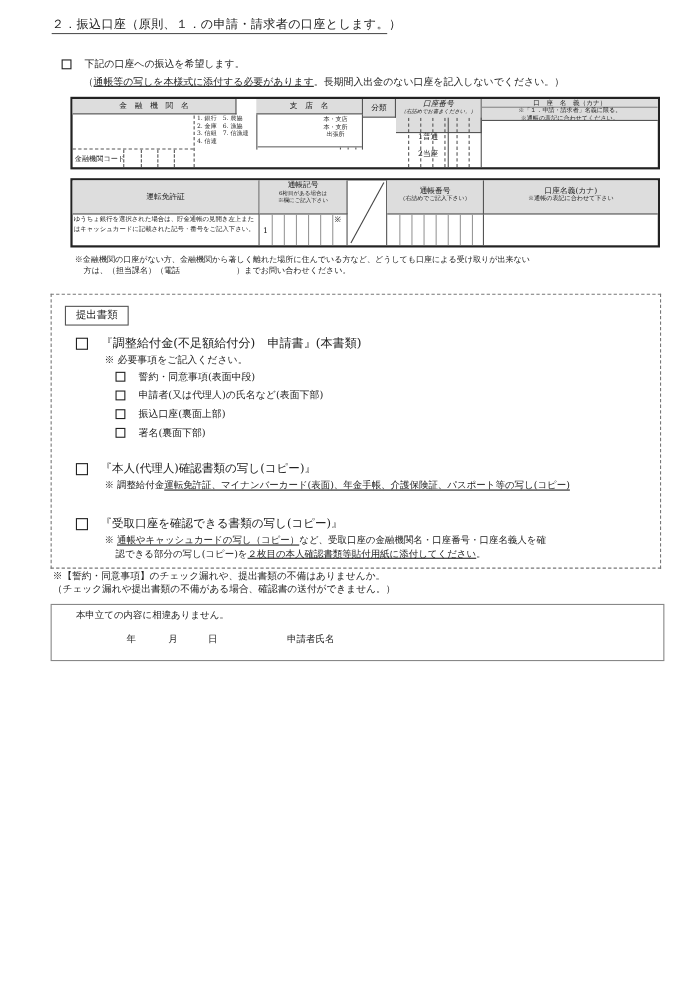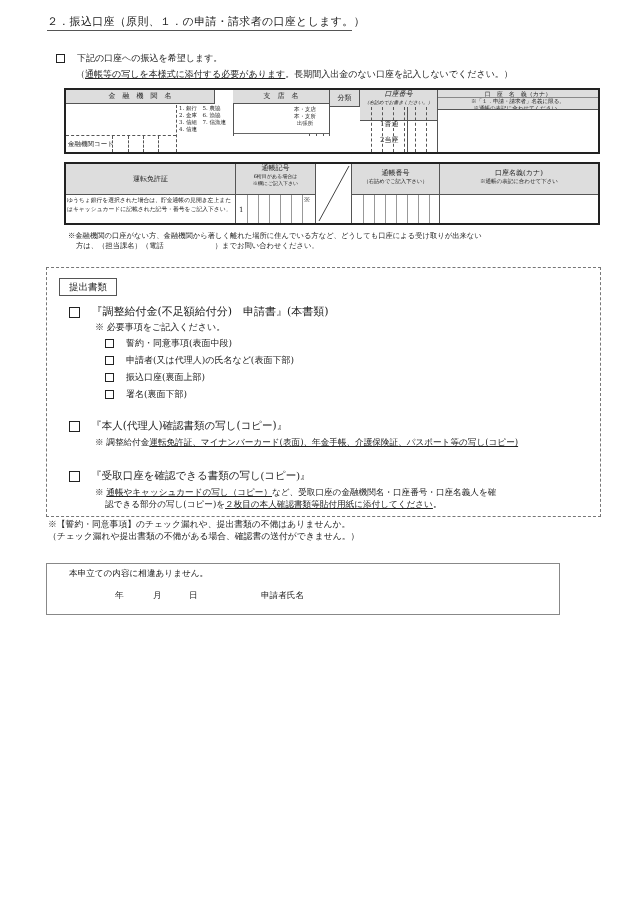--- a/index.html
+++ b/index.html
@@ -13,21 +13,21 @@
   .cb.small { width: 9px; height: 9px; border-width: 1px; }
   
   .tbl { position: absolute; border: 2px solid #222; background: #fff; }
   .cell { position: absolute; border-color: #555; border-style: solid; border-width: 0; overflow: hidden; }
   .hdr { background: #ddd; text-align: center; }
   .tiny { font-size: 5.5px; line-height: 7px; }
   .sm { font-size: 7px; line-height: 8.5px; }
   .dash-v { position: absolute; top: 0; bottom: 0; border-left: 1px dashed #555; }
   .solid-v { position: absolute; top: 0; bottom: 0; border-left: 1px solid #999; }
   .dashed-box { left: 46px; top: 267px; width: 555px; height: 250px; border: 1px dashed #777; }
-  .final-box { left: 46px; top: 563px; width: 514px; height: 52px; border: 1.3px solid #888; }
+  .final-box { left: 46px; top: 549px; width: 558px; height: 52px; border: 1.3px solid #888; }
 </style>
 </head>
 <body>
 
 <div class="abs section-title">２．振込口座（原則、１．の申請・請求者の口座とします。）</div>
 
 <div class="abs line" style="left:56px; top:52px;">
   <span class="cb small"></span>
   <span style="margin-left:9px;">下記の口座への振込を希望します。</span>
 </div>
@@ -165,21 +165,21 @@
   <div class="abs line" style="left:22px; top:151px; font-size:10.5px;">
     <span class="cb"></span>
     <span style="margin-left:8px;">『本人(代理人)確認書類の写し(コピー)』</span>
   </div>
   <div class="abs line" style="left:48px; top:168px; font-size:8.6px; line-height:12px;">
     <div><span>※ 調整給付金</span><span class="u">運転免許証、マイナンバーカード(表面)、年金手帳、介護保険証、パスポート等の写し(コピー)</span></div>
   </div>
 
   <div class="abs line" style="left:22px; top:201px; font-size:10.5px;">
     <span class="cb"></span>
-    <span style="margin-left:8px;font-family:Liberation Serif, serif;">『受取口座を確認できる書類の写し(コピー)』</span>
+    <span style="margin-left:8px;">『受取口座を確認できる書類の写し(コピー)』</span>
   </div>
   <div class="abs line" style="left:48px; top:218px; font-size:8.6px; line-height:12px;">
     <div><span>※ </span><span class="u">通帳やキャッシュカードの写し（コピー）</span><span>など、受取口座の金融機関名・口座番号・口座名義人を確</span></div>
     <div style="padding-left:10px;"><span>認できる部分の写し(コピー)を</span><span class="u">２枚目の本人確認書類等貼付用紙に添付してください</span><span>。</span></div>
   </div>
 </div>
 
 <div class="abs line" style="left:48px; top:518px; font-size:8.8px; line-height:12px;">
   <div>※【誓約・同意事項】のチェック漏れや、提出書類の不備はありませんか。</div>
   <div>（チェック漏れや提出書類の不備がある場合、確認書の送付ができません。）</div>

